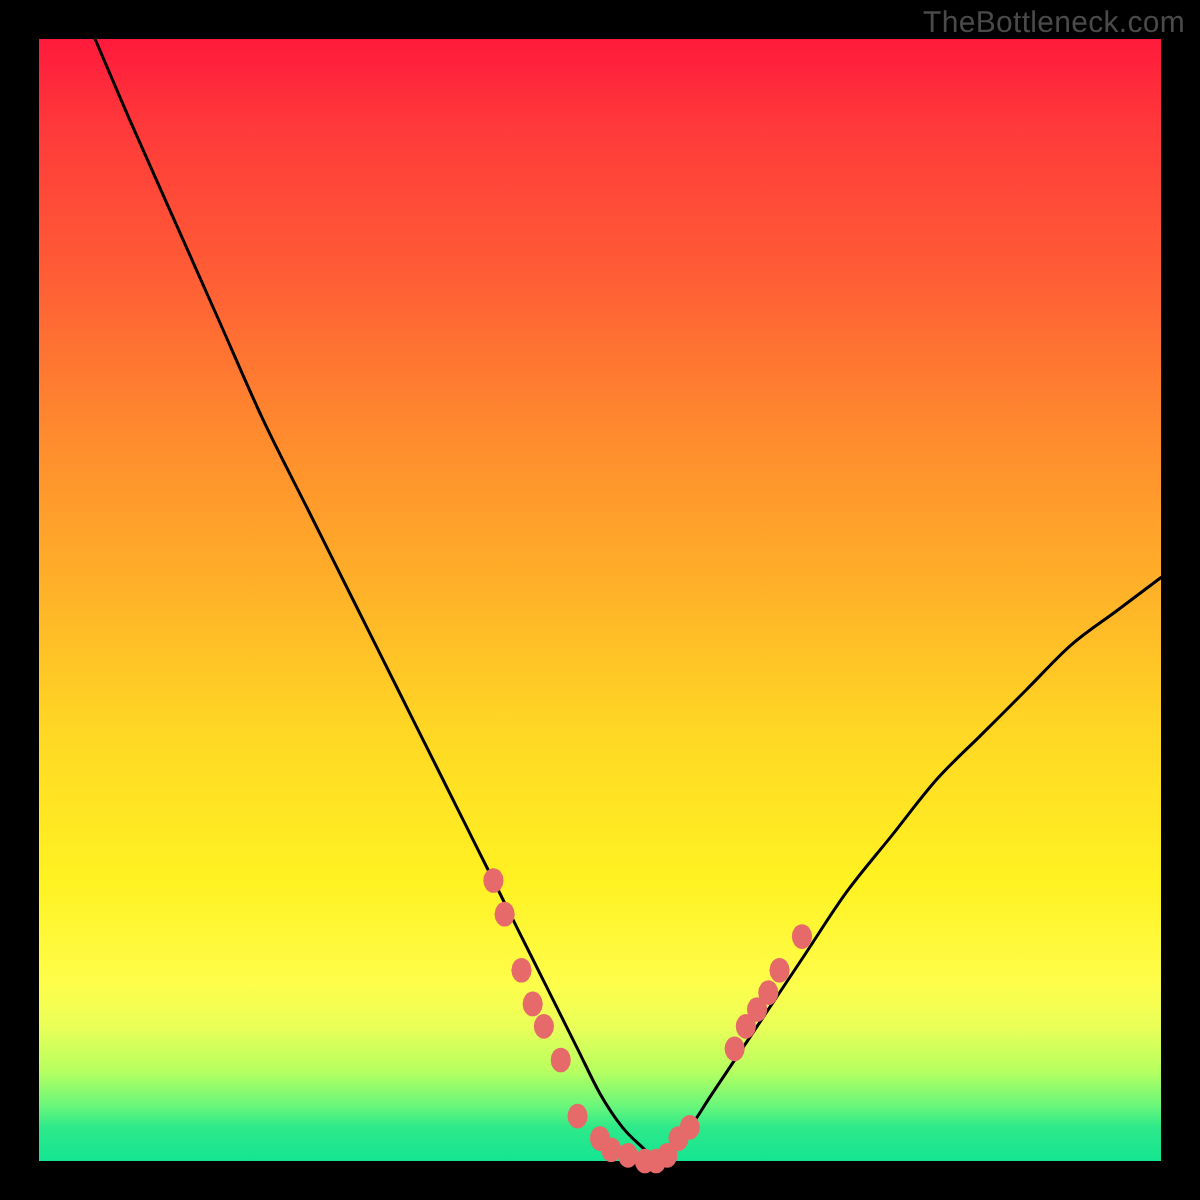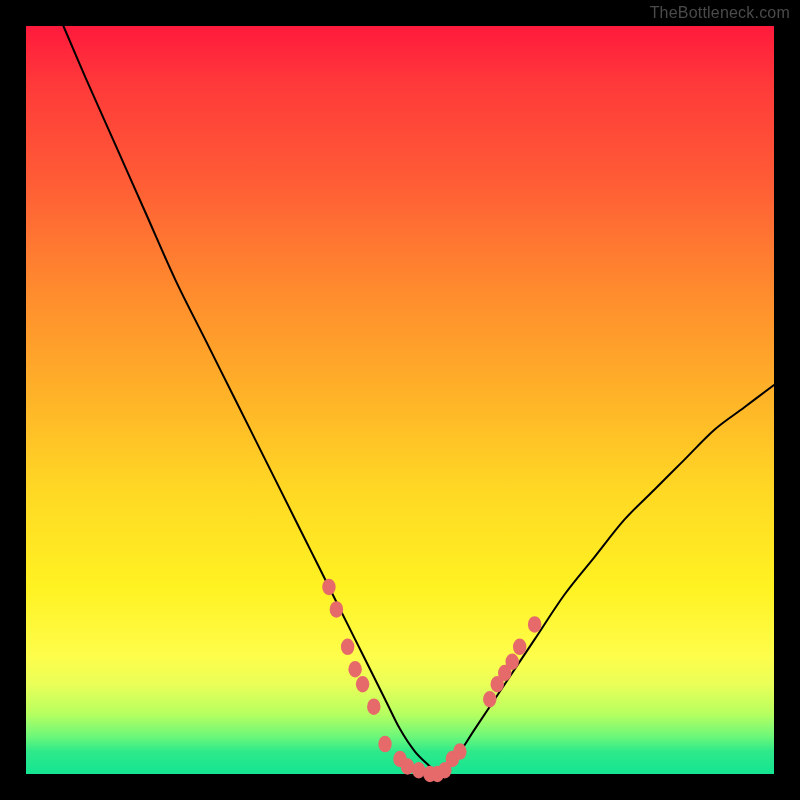--- a/index.html
+++ b/index.html
@@ -38,21 +38,21 @@
       #6cf77a 95%,
       #2ee98a 97%,
       #14e592 100%
     );
   }
   .watermark {
     position: absolute;
     top: 4px;
     right: 10px;
     color: #4a4a4a;
-    font-size: 16px;
+    font-size: 20px;
     font-weight: 500;
     letter-spacing: 0.2px;
     z-index: 10;
   }
   svg.curve {
     position: absolute;
     left: 0;
     top: 0;
     width: 748px;
     height: 748px;

